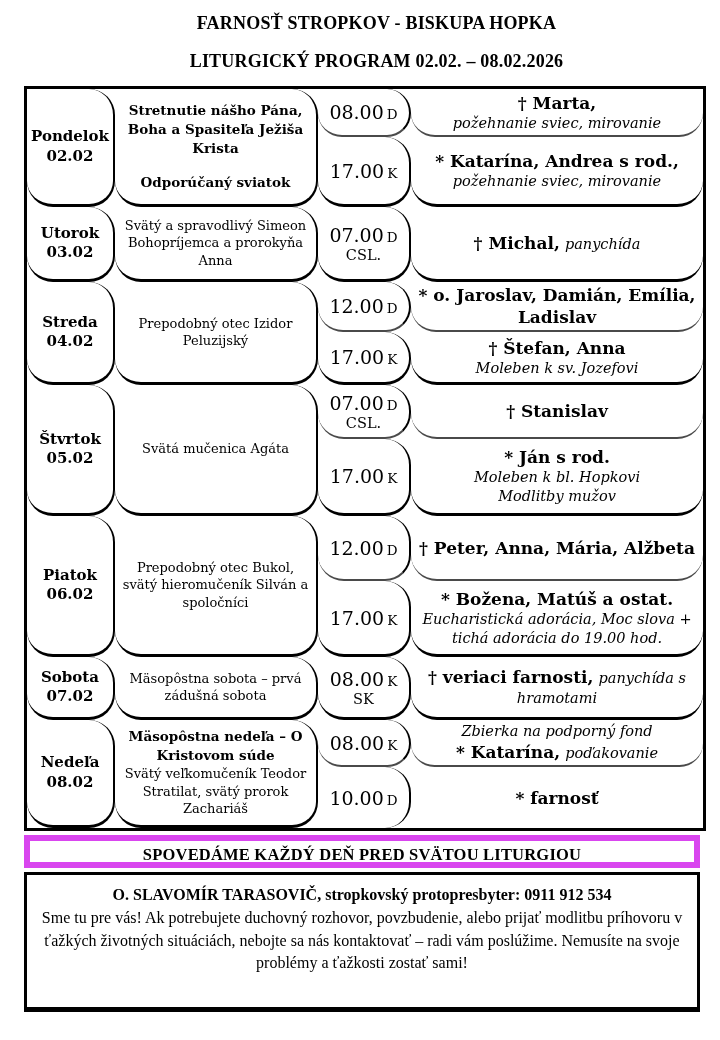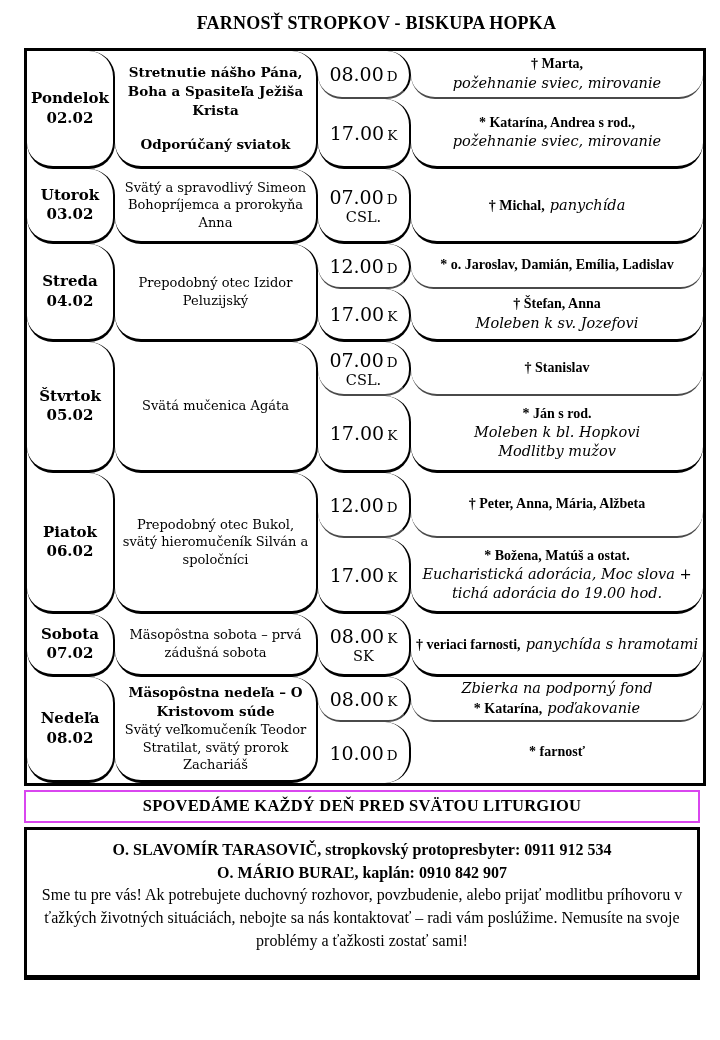--- a/index.html
+++ b/index.html
@@ -20,38 +20,39 @@
   .tbl td.predivide{border-bottom:2px solid #4a4a4a;}
   .tbl tr.lastrow td{border-bottom:none;}
 
   .day-name,.day-date{font-weight:bold;font-size:15px;line-height:1.3;}
   .feast{font-size:13px;line-height:1.35;}
   .feast-b{font-weight:bold;font-size:13.5px;line-height:1.4;}
   .feast-b.gap{margin-top:15px;}
   .time-main{font-size:19px;}
   .ch{font-size:13.5px;margin-left:3px;}
   .time-sub{font-size:14.5px;margin-top:1px;}
-  .int-b{font-weight:bold;font-size:14px;line-height:1.3;font-family:Liberation Serif, serif;}
+  .int-b{font-weight:bold;font-size:17px;line-height:1.3;}
   .int-i{font-style:italic;font-size:14.5px;line-height:1.3;}
   span.int-b,span.int-i{display:inline;}
 
-  .banner{margin:4px 0 0 24px;width:676px;box-sizing:border-box;border:2px solid #d946ef;
+  .banner{margin:4px 0 0 24px;width:676px;box-sizing:border-box;border:6px solid #d946ef;
           height:33px;line-height:27px;text-align:center;font-weight:bold;font-size:16.5px;
           letter-spacing:.2px;}
   .contact{margin:4px 0 0 24px;width:676px;box-sizing:border-box;border:3px solid #000;
            border-bottom-width:5px;min-height:140px;padding:9px 6px 22px 6px;text-align:center;}
   .contact-line{font-weight:bold;font-size:16px;line-height:1.42;}
   .contact-msg{font-size:16px;line-height:1.42;}
 </style>
 </head>
 <body>
 
 <div class="page">
 
   <div class="title">FARNOSŤ STROPKOV - BISKUPA HOPKA</div>
+  <div class="subtitle">LITURGICKÝ PROGRAM 02.02. – 08.02.2026</div>
 
   <table class="tbl">
     <colgroup>
         <col style="width:88px">
         <col style="width:203px">
         <col style="width:93px">
         <col style="width:292px">
       </colgroup>
     <tbody>
 
@@ -219,17 +220,16 @@
       </td>
     </tr>
 
     </tbody>
   </table>
 
   <div class="banner">SPOVEDÁME KAŽDÝ DEŇ PRED SVÄTOU LITURGIOU</div>
 
   <div class="contact">
     <div class="contact-line">O. SLAVOMÍR TARASOVIČ, stropkovský protopresbyter: 0911 912 534</div>
-    <div class="contact-line">O. MÁRIO BURAĽ, kaplán: 0910 842 907</div>
     <div class="contact-msg">Sme tu pre vás! Ak potrebujete duchovný rozhovor, povzbudenie, alebo prijať modlitbu príhovoru v ťažkých životných situáciách, nebojte sa nás kontaktovať – radi vám poslúžime. Nemusíte na svoje problémy a ťažkosti zostať sami!</div>
   </div>
 
 </div>
 
 </body></html>

